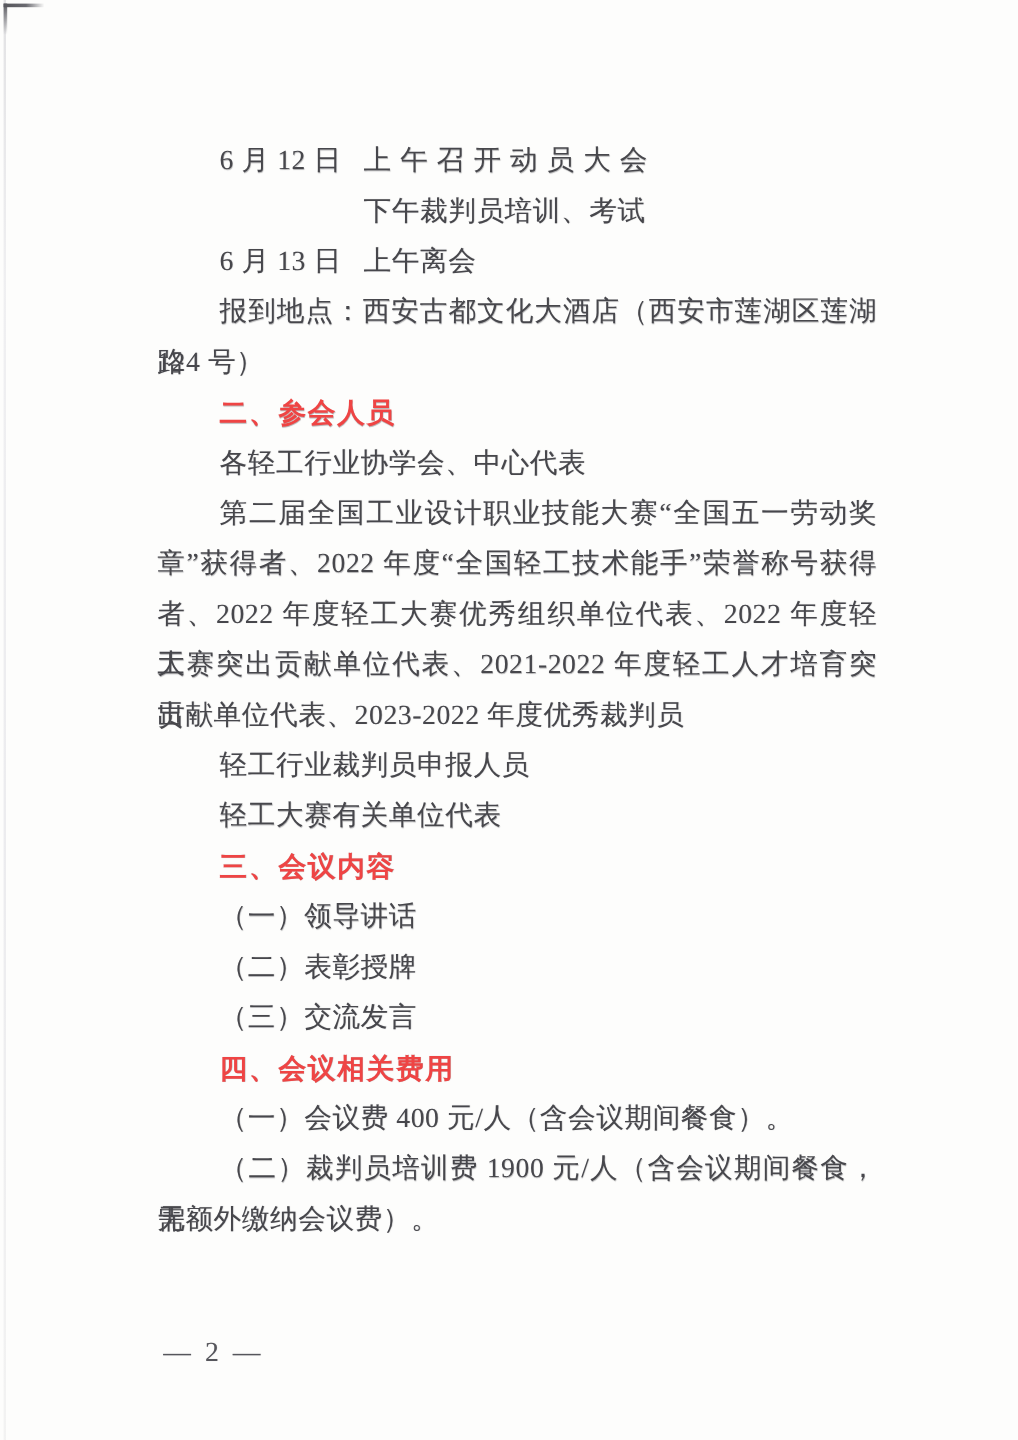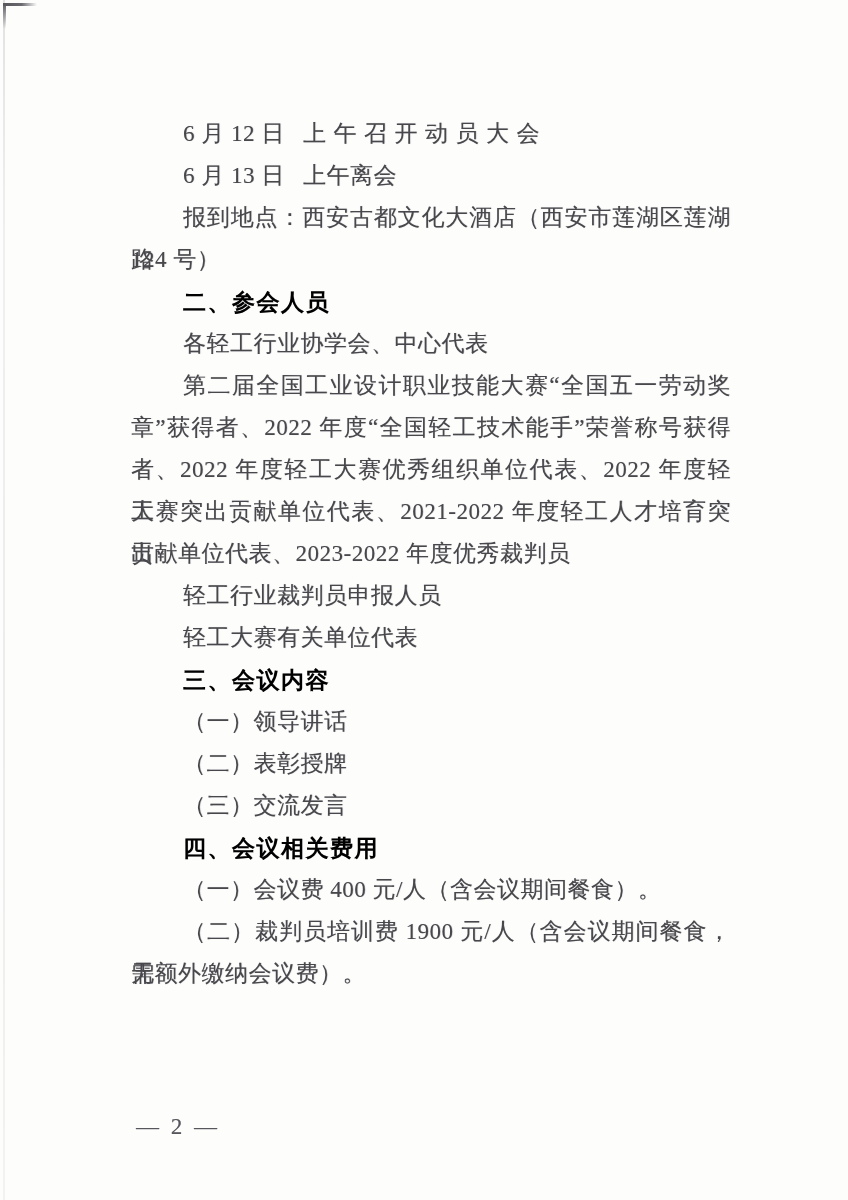--- a/index.html
+++ b/index.html
@@ -64,21 +64,21 @@
   }
   .date-col {
     display: inline-block;
     width: 120px;
     text-indent: 0;
   }
   .wide { letter-spacing: 7.5px; }
   .h {
     font-family: "Liberation Sans", "DejaVu Sans", sans-serif;
     font-weight: 700;
-    color: #000000;
+    color: #ef4444;
     letter-spacing: 1.5px;
     text-shadow: 0.3px 0.3px 0.6px rgba(70, 70, 75, 0.4);
   }
   .page-number {
     position: absolute;
     left: 136px;
     top: 1106px;
     height: 42px;
     line-height: 42px;
     font-size: 23px;
@@ -91,20 +91,21 @@
 <body>
 
 <div class="page">
   <div class="scan-edge-left"></div>
   <div class="scan-corner-h"></div>
   <div class="scan-corner-v"></div>
 
   <div class="content">
 
     <div class="line indent"><span class="date-col">6 月 12 日</span><span class="wide">上午召开动员大会</span></div>
+    <div class="line indent"><span class="date-col"></span><span>下午裁判员培训、考试</span></div>
     <div class="line indent"><span class="date-col">6 月 13 日</span><span>上午离会</span></div>
 
     <div class="line indent j">报到地点：西安古都文化大酒店（西安市莲湖区莲湖路</div>
     <div class="line">124 号）</div>
 
     <div class="line indent h">二、参会人员</div>
     <div class="line indent">各轻工行业协学会、中心代表</div>
     <div class="line indent j">第二届全国工业设计职业技能大赛“全国五一劳动奖</div>
     <div class="line j">章”获得者、2022 年度“全国轻工技术能手”荣誉称号获得</div>
     <div class="line j">者、2022 年度轻工大赛优秀组织单位代表、2022 年度轻工</div>

